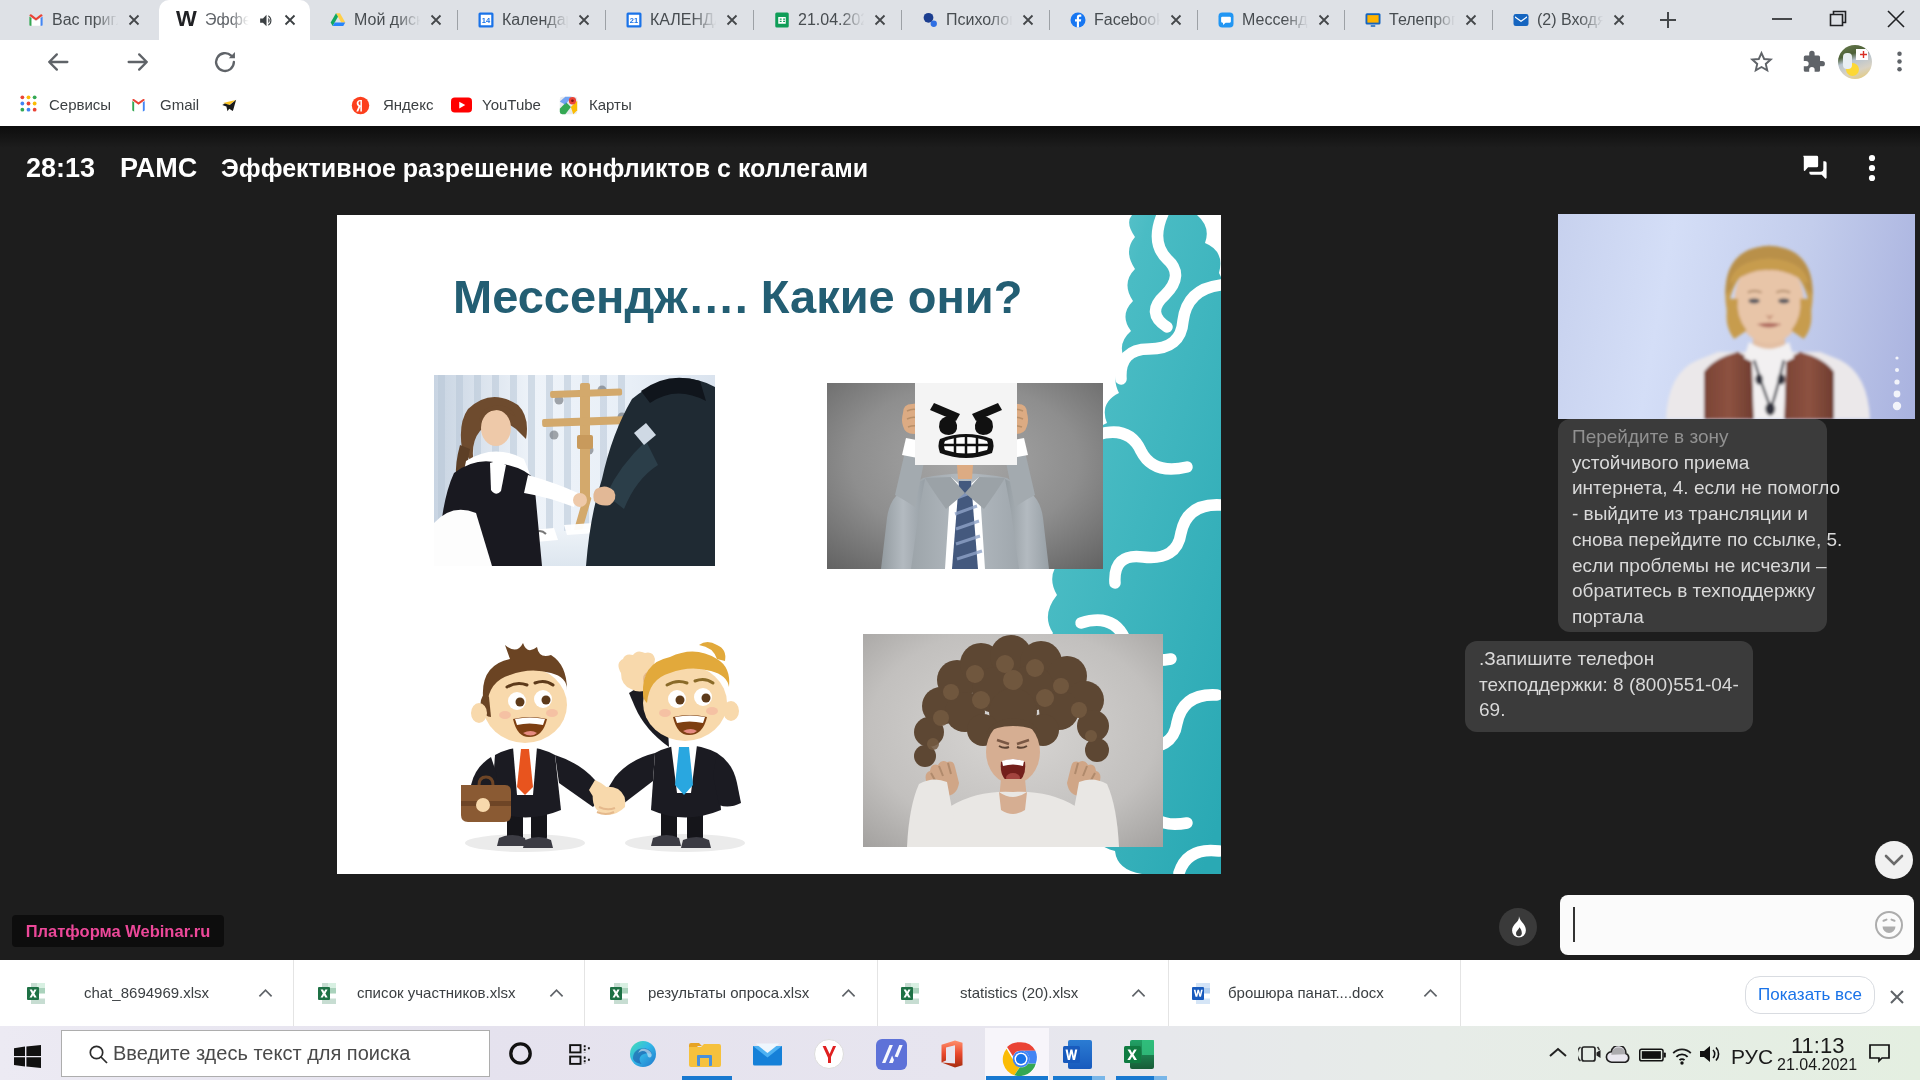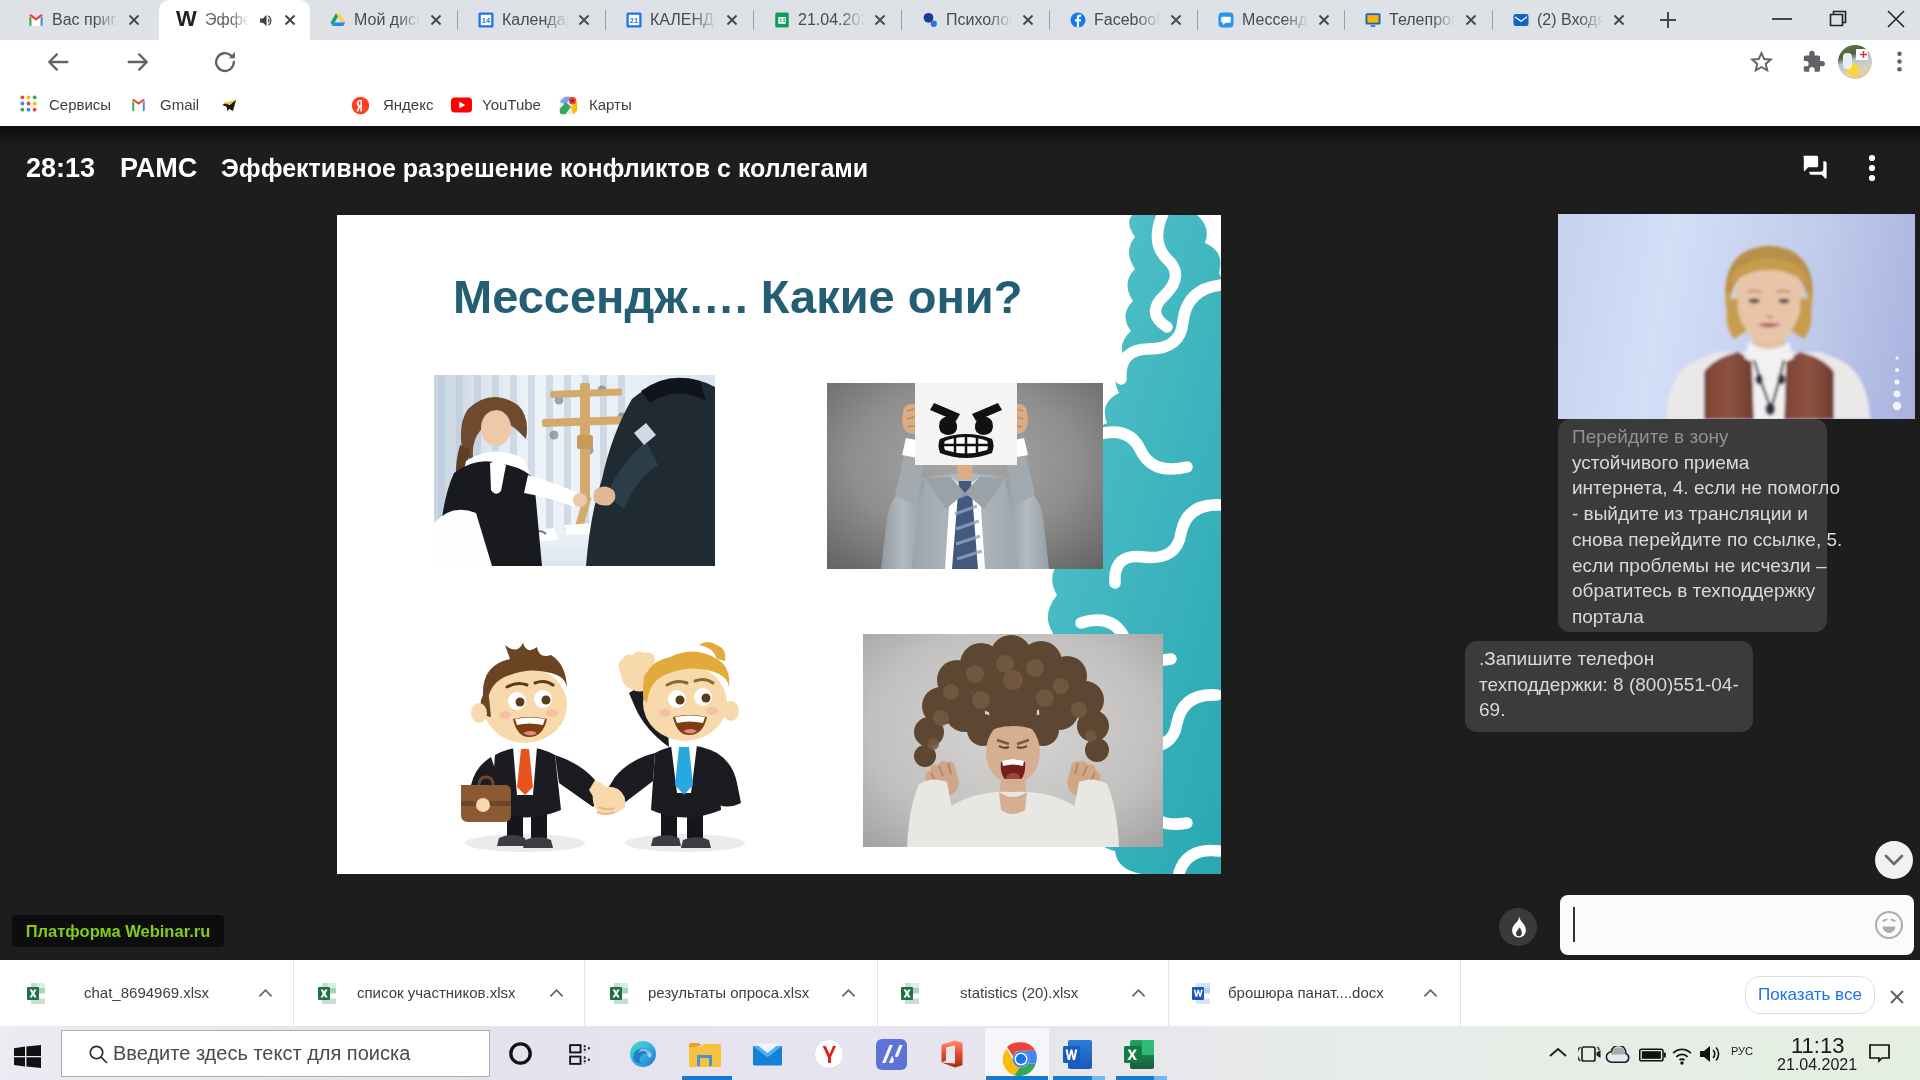--- a/index.html
+++ b/index.html
@@ -49,21 +49,21 @@
   
   .bubble { position:absolute; background:#3b3b3b; border-radius:12px; color:#d9d9d9;
             font-size:19px; line-height:25.7px; padding:5px 14px; white-space:nowrap; }
   #chatinput { position:absolute; left:1560px; top:769px; width:354px; height:60px; background:#fbfbfb;
                border-radius:8px; }
   #scrollbtn { position:absolute; left:1875px; top:715px; width:38px; height:38px; border-radius:50%;
                background:#f1f1f1; }
   #flamebtn { position:absolute; left:1499px; top:782px; width:38px; height:38px; border-radius:50%;
               background:#3a3a3a; }
   #platlabel { position:absolute; left:12px; top:789px; width:212px; height:32px; background:#0d0d0d;
-               border-radius:4px; color:#84cc16; font-size:16.5px; font-weight:bold;
+               border-radius:4px; color:#ec4899; font-size:16.5px; font-weight:bold;
                line-height:32px; text-align:center; }
 
   
   #filebar { left:0; top:960px; width:1920px; height:66px; background:#fff; }
   .fitem { position:absolute; top:0; height:66px; font-size:15px; color:#3c4043; }
   .fsep { position:absolute; top:0; width:1px; height:66px; background:#e4e4e4; }
   .xlic { position:absolute; top:23px; width:18px; height:21px; }
   .chev { position:absolute; top:28px; width:15px; height:10px; }
   #showall { position:absolute; left:1745px; top:16px; width:130px; height:38px; border:1px solid #d9dce1;
              border-radius:15px; color:#1a73e8; font-size:17px; text-align:center; line-height:36px; }
@@ -875,21 +875,21 @@
           <path d="M3.2 9.2a12 12 0 0 1 17.6 0" opacity=".95"></path>
           <path d="M6.4 12.8a7.5 7.5 0 0 1 11.2 0"></path>
           <path d="M9.5 16.2a3.4 3.4 0 0 1 5 0"></path>
         </g>
         <circle cx="12" cy="19" r="1.7" fill="#111"></circle>
       </svg>
     <svg style="position:absolute;left:1698px;top:17px;width:25px;height:22px;" viewBox="0 0 25 22">
         <path fill="#111" d="M2 8h4l6-5v16l-6-5H2z"></path>
         <path fill="none" stroke="#111" stroke-width="1.6" d="M15 7a5.5 5.5 0 0 1 0 8M18 4.5a9.5 9.5 0 0 1 0 13"></path>
       </svg>
-    <span class="tklabel" style="left:1731px;top:19px;font-size:11px;">РУС</span>
+    <span class="tklabel" style="left:1731px;top:19px;font-size:21px;">РУС</span>
     <span class="tklabel" style="left:1791px;top:7px;">11:13</span>
     <span class="tklabel" style="left:1777px;top:30px;font-size:16px;">21.04.2021</span>
     <svg style="position:absolute;left:1868px;top:16px;width:23px;height:23px;" viewBox="0 0 23 23">
         <path fill="none" stroke="#111" stroke-width="1.7" d="M2 3h19v13h-7l-3 3v-3H2z"></path>
         <path fill="#111" d="M11 16h4v4z" opacity="0"></path>
       </svg>
   </div>
 </div>
 
 </body></html>

